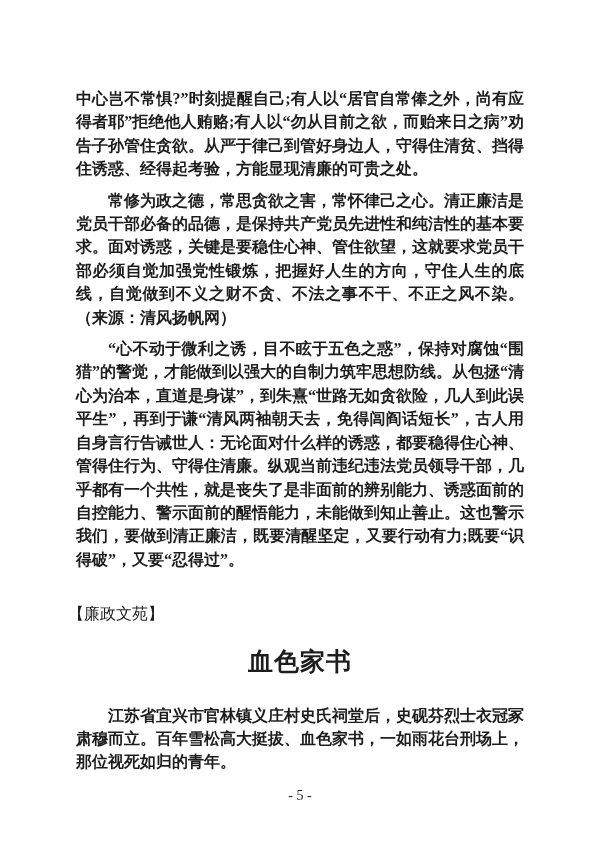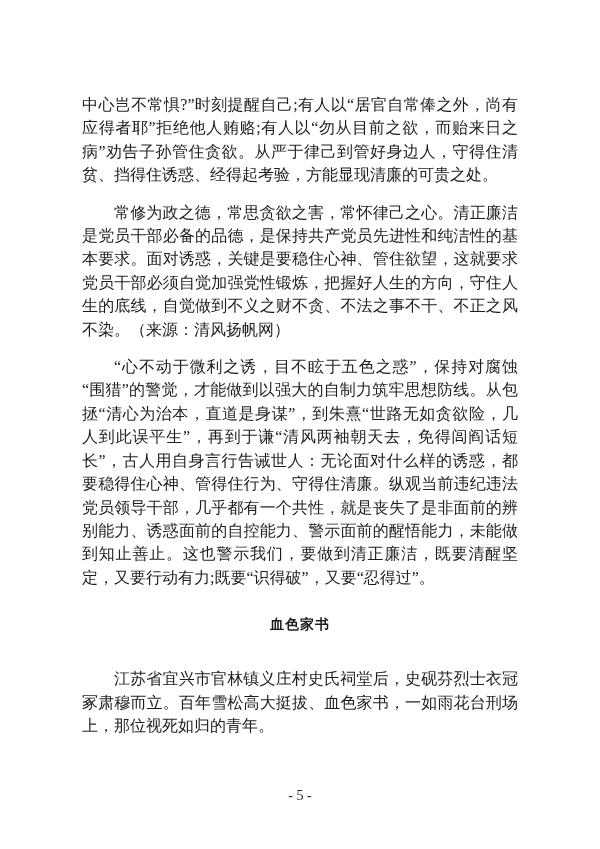--- a/index.html
+++ b/index.html
@@ -14,38 +14,39 @@
     margin: 0 auto;
     background: #ffffff;
     overflow: hidden;
     font-family: "Liberation Serif", "DejaVu Serif", serif;
     color: #1d1d1d;
   }
   .content {
     padding: 79px 68px 0 68px;
   }
   .para {
-    margin: 14px;
+    margin: 8px;
     font-size: 16px;
     line-height: 23.4px;
     text-align: justify;
     word-break: break-all;
+    font-weight: bold;
   }
   .para.indent {
     text-indent: 2em;
   }
   .section-header {
     margin: 31px 0 0 0;
     font-size: 16px;
     font-weight: normal;
     line-height: 23.4px;
   }
   .article-title {
     margin: 22px 0 0 0;
-    font-size: 14px;
+    font-size: 25px;
     font-weight: bold;
     line-height: 28px;
     text-align: center;
     letter-spacing: 1px;
   }
   .article-body {
     margin-top: 28px;
   }
   .footer {
     position: absolute;
@@ -63,20 +64,21 @@
 
 <div class="page">
   <div class="content">
 
     <p class="para">中心岂不常惧?”时刻提醒自己;有人以“居官自常俸之外，尚有应得者耶”拒绝他人贿赂;有人以“勿从目前之欲，而贻来日之病”劝告子孙管住贪欲。从严于律己到管好身边人，守得住清贫、挡得住诱惑、经得起考验，方能显现清廉的可贵之处。</p>
 
     <p class="para indent">常修为政之德，常思贪欲之害，常怀律己之心。清正廉洁是党员干部必备的品德，是保持共产党员先进性和纯洁性的基本要求。面对诱惑，关键是要稳住心神、管住欲望，这就要求党员干部必须自觉加强党性锻炼，把握好人生的方向，守住人生的底线，自觉做到不义之财不贪、不法之事不干、不正之风不染。（来源：清风扬帆网）</p>
 
     <p class="para indent">“心不动于微利之诱，目不眩于五色之惑”，保持对腐蚀“围猎”的警觉，才能做到以强大的自制力筑牢思想防线。从包拯“清心为治本，直道是身谋”，到朱熹“世路无如贪欲险，几人到此误平生”，再到于谦“清风两袖朝天去，免得闾阎话短长”，古人用自身言行告诫世人：无论面对什么样的诱惑，都要稳得住心神、管得住行为、守得住清廉。纵观当前违纪违法党员领导干部，几乎都有一个共性，就是丧失了是非面前的辨别能力、诱惑面前的自控能力、警示面前的醒悟能力，未能做到知止善止。这也警示我们，要做到清正廉洁，既要清醒坚定，又要行动有力;既要“识得破”，又要“忍得过”。</p>
 
+    <h3 class="section-header">【廉政文苑】</h3>
 
     <h2 class="article-title">血色家书</h2>
 
     <div class="article-body">
       <p class="para indent">江苏省宜兴市官林镇义庄村史氏祠堂后，史砚芬烈士衣冠冢肃穆而立。百年雪松高大挺拔、血色家书，一如雨花台刑场上，那位视死如归的青年。</p>
 
     </div>
 
   </div>
 

